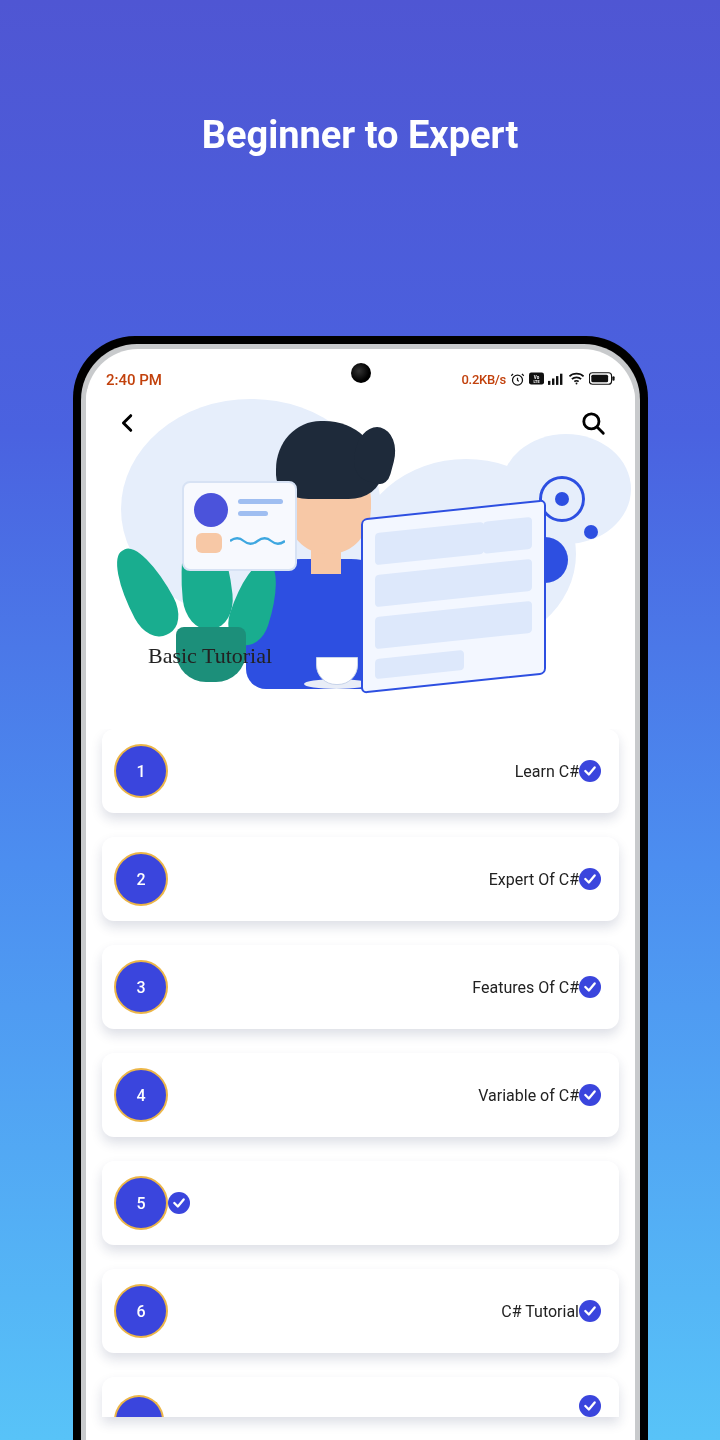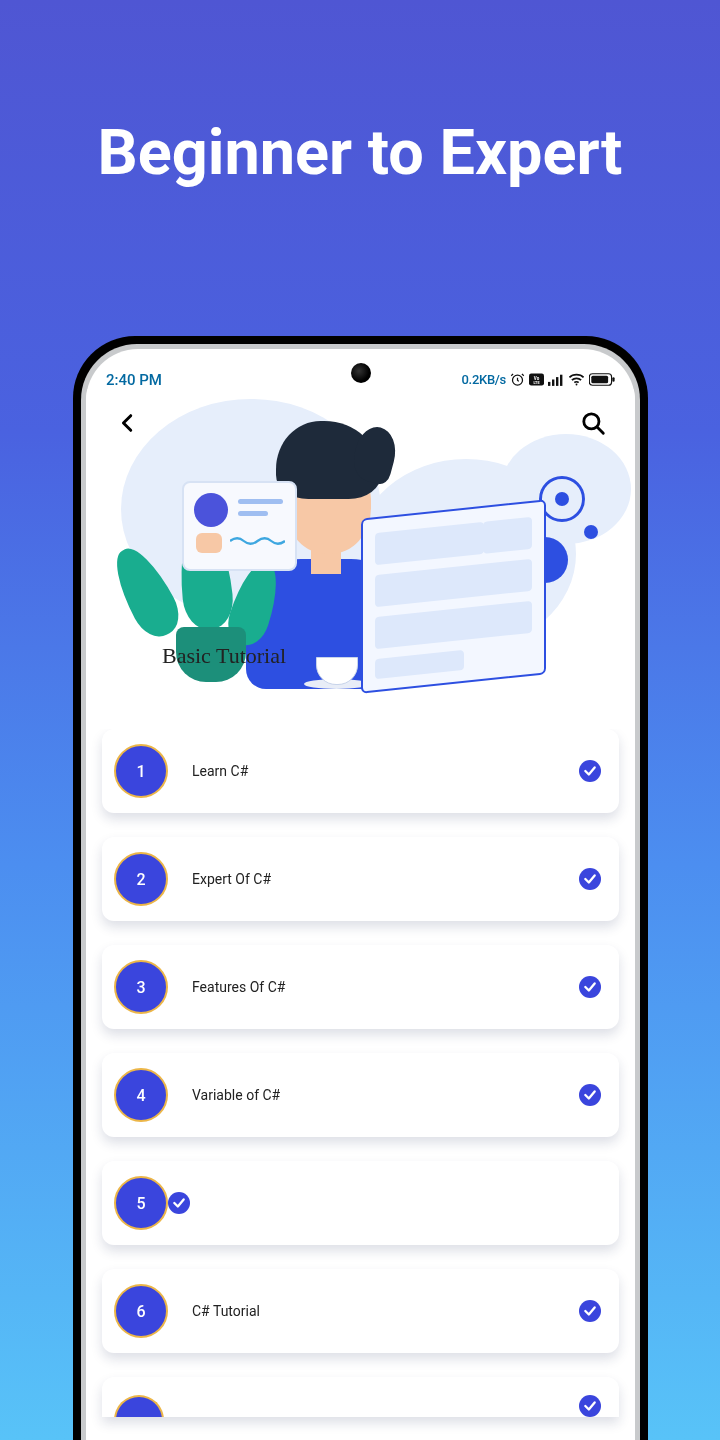--- a/index.html
+++ b/index.html
@@ -6,21 +6,21 @@
   html, body { width: 720px; height: 1440px; overflow: hidden; font-family: -apple-system, BlinkMacSystemFont, "Segoe UI", Roboto, sans-serif; }
   .bg {
     width: 720px; height: 1440px;
     background: linear-gradient(180deg, #4f56d3 0%, #4a62e0 30%, #4c8ef0 60%, #58c3f8 100%);
     position: relative;
   }
   .headline {
     text-align: center;
     color: #fff;
     font-weight: 700;
-    font-size: 63px;
+    font-size: 38px;
     line-height: 1.35;
     padding-top: 110px;
   }
   .phone {
     position: absolute;
     left: 73px; bottom: 0;
     width: 575px; height: 1104px;
     background: #000;
     border-radius: 62px 62px 0 0;
     padding: 8px 8px 0 8px;
@@ -40,44 +40,43 @@
   }
   .camera {
     position: absolute; top: 14px; left: 50%; transform: translateX(-50%);
     width: 20px; height: 20px; border-radius: 50%;
     background: radial-gradient(circle at 40% 40%, #333 0%, #000 60%);
     z-index: 50;
   }
   .statusbar {
     height: 40px; padding: 21px 20px 0 20px;
     display: flex; align-items: center; justify-content: space-between;
-    font-size: 15px; color: #0369a1; font-weight: 500;
-  }
-  .statusbar .right { display: flex; align-items: center; gap: 4px; font-size: 13px;}
+    font-size: 15px; color: #c2410c; font-weight: 500;
+  }
+  .statusbar .right { display: flex; gap: 4px; font-size: 13px;}
   .statusbar .right .net { letter-spacing: -0.3px; }
   .statusbar svg { display: block; }
   .hero {
     position: relative;
     height: 340px;
     width: 100%;
     background: #fff;
   }
   .nav {
     position: absolute; top: 14px; left: 0; right: 0;
     display: flex; justify-content: space-between;
     padding: 0 22px; z-index: 40;
   }
   .nav .btn { width: 40px; height: 40px; display: flex; align-items: center; justify-content: center; cursor: pointer; }
   .hero-art { position: absolute; inset: 0; }
   .hero-title {
     position: absolute; left: 62px; top: 254px;
     font-family: Georgia, "Times New Roman", serif;
     font-size: 22px; color: #222; font-weight: 400;
     z-index: 30;
-    margin-left: 14px;
   }
   
   .cloud {
     position: absolute; background: #e6eefb; border-radius: 50%;
   }
   .cloud.a { width: 260px; height: 220px; left: 35px; top: 10px; }
   .cloud.b { width: 220px; height: 190px; left: 270px; top: 70px; }
   .cloud.c { width: 130px; height: 110px; left: 415px; top: 45px; }
   .plant-pot {
     position: absolute; left: 90px; top: 238px; width: 70px; height: 55px;
@@ -183,21 +182,21 @@
     cursor: pointer;
   }
   .badge {
     width: 54px; height: 54px; border-radius: 50%;
     background: #3a45dd; border: 2px solid #ecb648;
     color: #fff; display: flex; align-items: center; justify-content: center;
     font-size: 16px; font-weight: 500;
     flex-shrink: 0;
   }
   .ctitle {
-    margin-left: 24px; font-size: 14px; color: #222; flex: 1;
+    margin-left: 24px; font-size: 16px; color: #222; flex: 1; text-align: right;
   }
   .check {
     width: 22px; height: 22px; border-radius: 50%;
     background: #3a45dd; display: flex; align-items: center; justify-content: center;
     flex-shrink: 0;
   }
   .check svg { width: 14px; height: 14px; }
   .card.peek { height: 40px; border-radius: 12px 12px 0 0; align-items: flex-start; padding-top:18px; overflow:hidden;}
   .card.peek .badge { width:50px;height:30px; border-radius:27px 27px 0 0; border-bottom:none;}
 </style>

